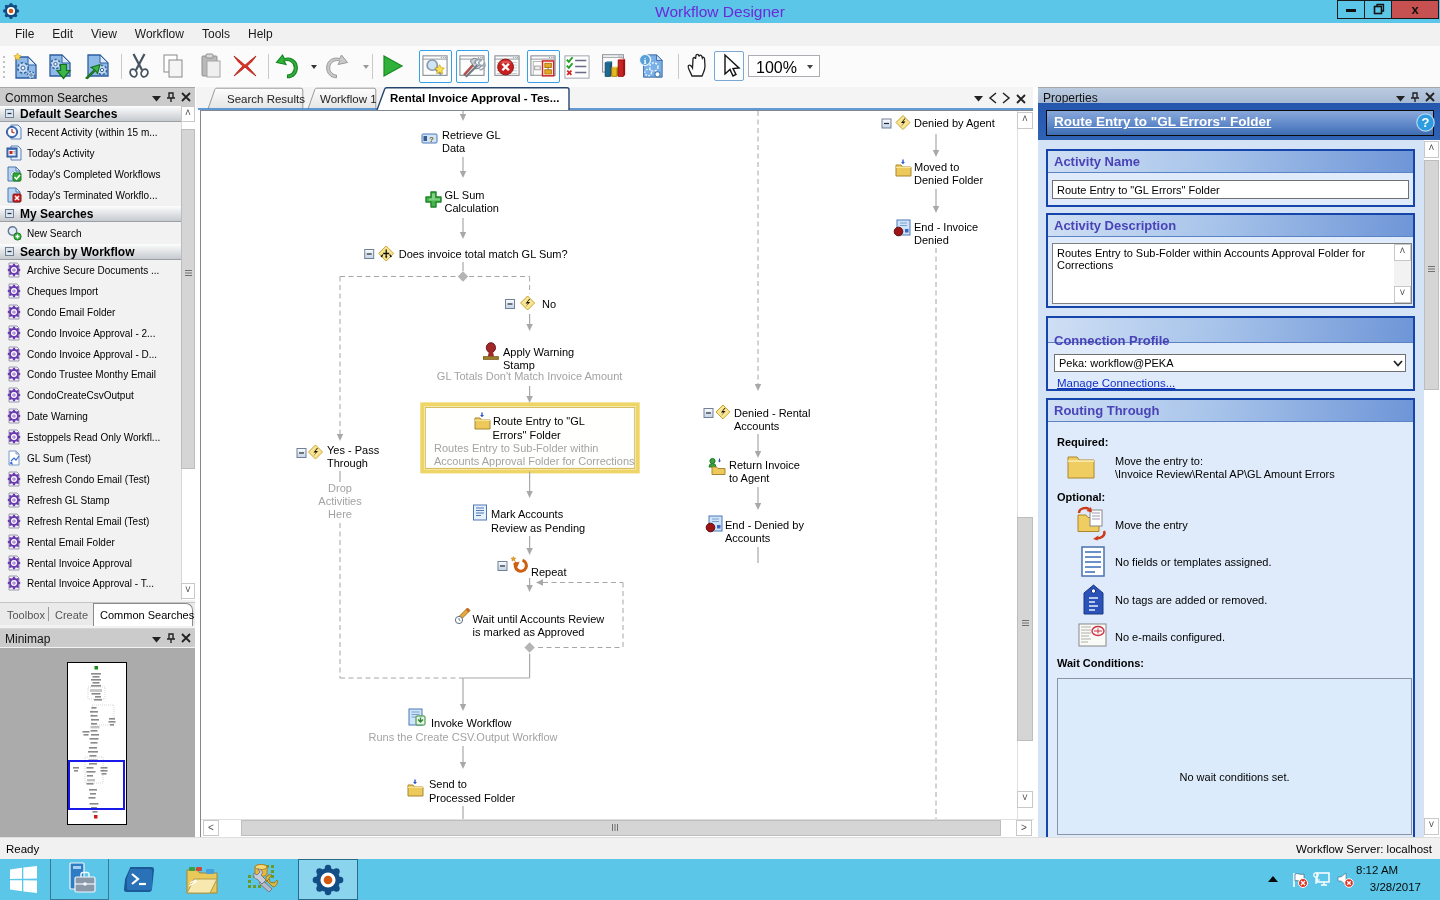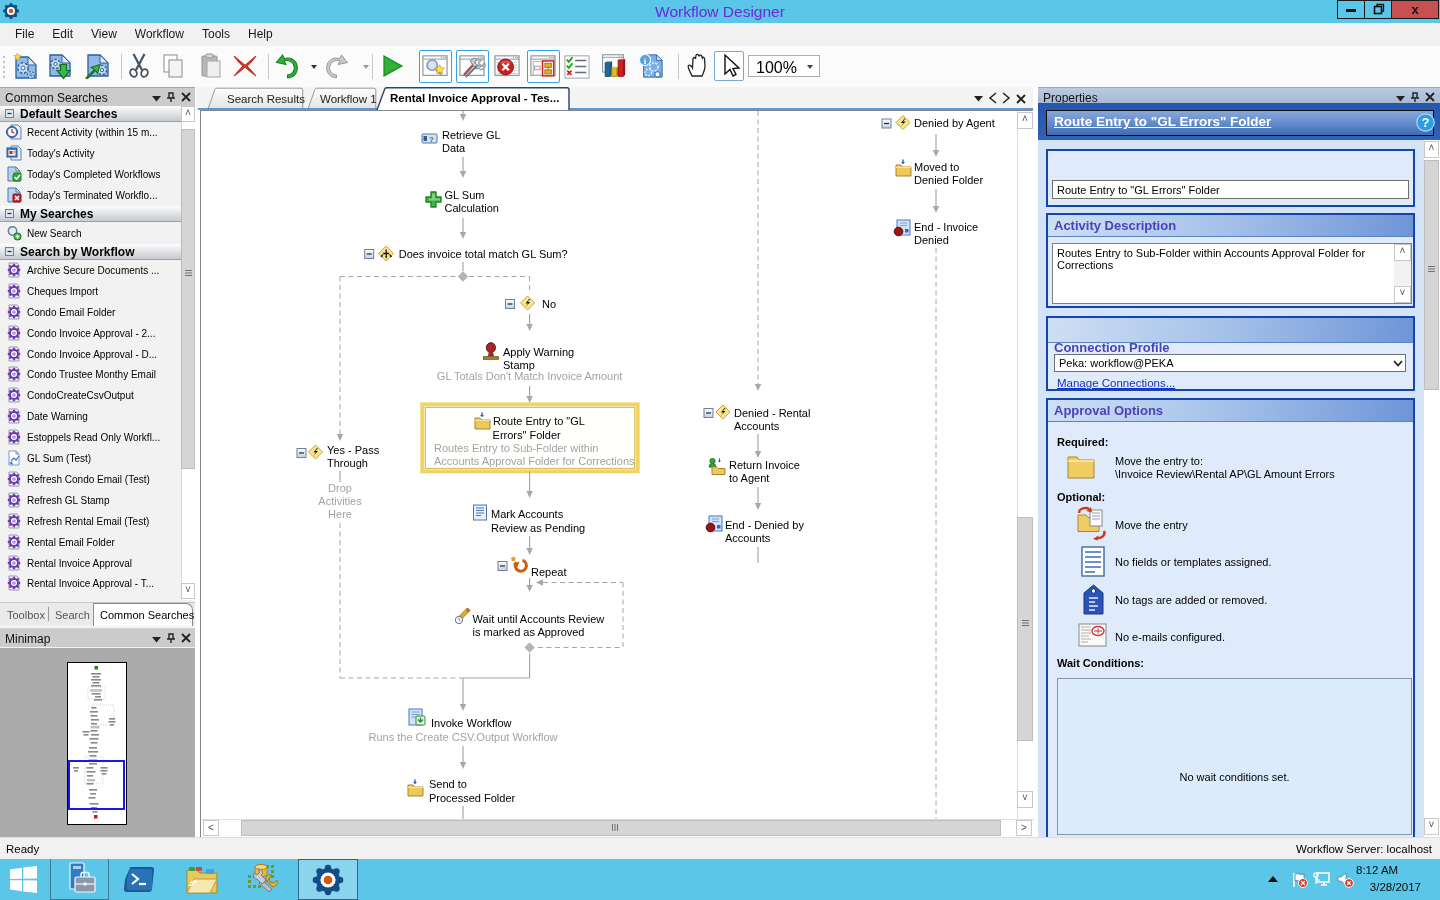--- a/index.html
+++ b/index.html
@@ -688,21 +688,21 @@
         <g stroke="#707070">
           <path d="M0 1.5 h7 M0 4 h7 M0 6.5 h7"></path>
         </g>
       </svg>
 <div class="sarrow" style="left:181px;top:477px;width:14px;height:16px;border:1px solid #c8c8c8">˅</div>
 </div>
 
  <div class="abs" style="left:0;top:515px;width:195px;height:23px;background:#eaeaea;border-top:1px solid #c5c5c5">
    <span class="abs" style="left:7px;top:6px;font-size:11px;color:#555">Toolbox</span>
    <div class="abs" style="left:48px;top:4px;width:1px;height:14px;background:#999"></div>
-   <span class="abs" style="left:55px;top:6px;font-size:11px;color:#555">Search</span>
+   <span class="abs" style="left:55px;top:6px;font-size:11px;color:#555">Create</span>
    <div class="abs" style="left:93px;top:0;width:100px;height:23px;background:#fff;border:1px solid #8a8a8a;border-bottom:none;border-radius:0 7px 0 0"></div>
    <span class="abs" style="left:100px;top:6px;font-size:11px;color:#000">Common Searches</span>
  </div>
 
  <div class="panelhdr" style="top:541px;border-top:1px solid #d5d5d5">
       <div class="t">Minimap</div>
   <svg class="abs" style="left:152px;top:8px" width="9" height="6" viewBox="0 0 9 6">
         <path d="M0 0 h9 l-4.5 5.5 z" fill="#222"></path>
       </svg>
   <svg class="abs" style="left:166px;top:4px" width="10" height="11" viewBox="0 0 10 11">
@@ -1055,54 +1055,57 @@
   <div class="abs" style="left:16px;top:11px;font-size:13.5px;font-weight:bold;color:#fff;text-decoration:underline">Route Entry to "GL Errors" Folder</div>
   <svg class="abs" style="left:378px;top:10px" width="19" height="19" viewBox="0 0 19 19">
         <circle cx="9.5" cy="9.5" r="8.7" fill="#2e9ce0" stroke="#b8d8f0" stroke-width="1.2"></circle>
         <text x="9.5" y="14" font-size="13" font-weight="bold" fill="#fff" text-anchor="middle">?</text>
       </svg>
  </div>
 
  <div class="abs" style="left:0;top:53px;width:385px;height:697px;background:#d4e3f5"></div>
 
  <div class="psec" style="top:62px;height:58px">
+   <div class="psechdr">
+        <div class="t">Activity Name</div>
+      </div>
    <div class="abs" style="left:4px;top:29px;width:357px;height:19px;background:#fff;border:1px solid #707070">
         <div class="ptext" style="padding:3px 0 0 4px">Route Entry to "GL Errors" Folder</div>
       </div>
  </div>
 
  <div class="psec" style="top:126px;height:95px">
    <div class="psechdr">
         <div class="t">Activity Description</div>
       </div>
    <div class="abs" style="left:4px;top:28px;width:360px;height:61px;background:#fff;border:1px solid #808080">
      <div class="ptext" style="padding:3px 0 0 4px;width:330px">Routes Entry to Sub-Folder within Accounts Approval Folder for Corrections</div>
      <div class="abs" style="left:341px;top:0;width:17px;height:59px;background:#f2f2f2">
        <div class="sarrow" style="left:0;top:0;width:17px;height:17px;border:1px solid #c8c8c8">˄</div>
        <div class="sarrow" style="left:0;top:42px;width:17px;height:17px;border:1px solid #c8c8c8">˅</div>
      </div>
    </div>
  </div>
 
  <div class="psec" style="top:229px;height:75px">
    <div class="psechdr" style="height:25px">
-        <div class="t" style="padding-top:22px">Connection Profile</div>
+        <div class="t" style="padding-top:15px">Connection Profile</div>
       </div>
    <div class="abs" style="left:6px;top:36px;width:352px;height:18px;background:#fff;border:1px solid #707070">
      <div class="ptext" style="padding:2px 0 0 4px">Peka: workflow@PEKA</div>
      <svg class="abs" style="left:338px;top:5px" width="10" height="7" viewBox="0 0 10 7">
           <path d="M1 1 L5 5.5 L9 1" fill="none" stroke="#222" stroke-width="1.8"></path>
         </svg>
    </div>
    <div class="abs" style="left:9px;top:59px;font-size:11.5px;color:#1430c8;text-decoration:underline">Manage Connections...</div>
  </div>
 
  <div class="psec" style="top:311px;height:442px">
    <div class="psechdr">
-        <div class="t">Approval Options</div>
+        <div class="t">Routing Through</div>
       </div>
    <div class="pbold" style="position:absolute;left:9px;top:36px">Required:</div>
    <svg class="abs" style="left:19px;top:54px" width="28" height="26" viewBox="0 0 28 26">
         <path d="M1 3 h9 l2.5 3 h14.5 v18 H1 z" fill="#f0cd60" stroke="#a8872e"></path>
         <path d="M1 8 h26 v-1.8 H1 z" fill="#f8e8a8"></path>
       </svg>
    <div class="ptext" style="position:absolute;left:67px;top:55px">Move the entry to:</div>
    <div class="ptext" style="position:absolute;left:67px;top:68px">\Invoice Review\Rental AP\GL Amount Errors</div>
    <div class="pbold" style="position:absolute;left:9px;top:91px">Optional:</div>
    <svg class="abs" style="left:28px;top:107px" width="31" height="32" viewBox="0 0 31 32">

